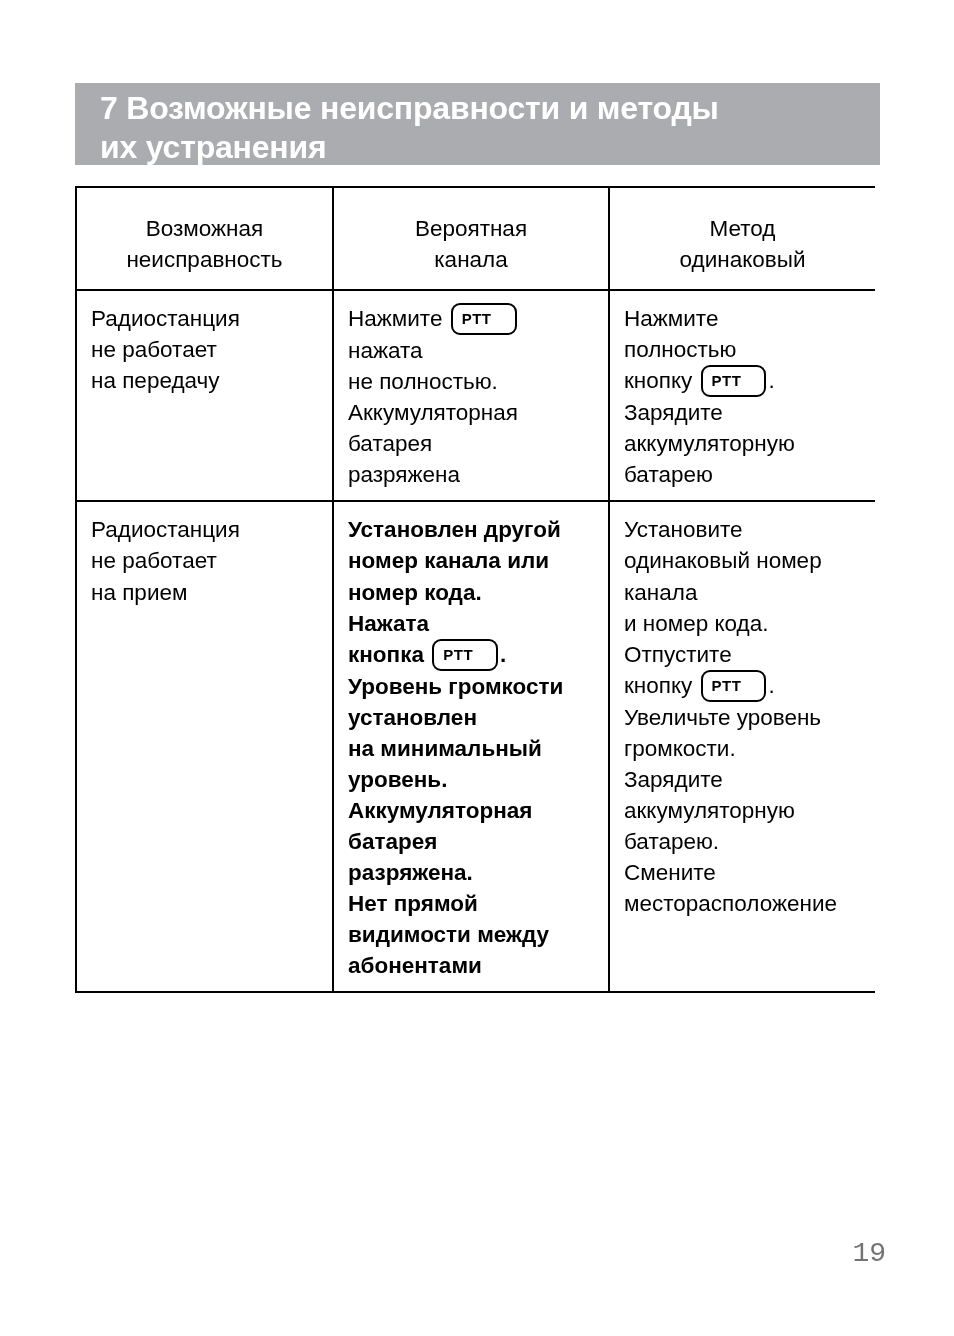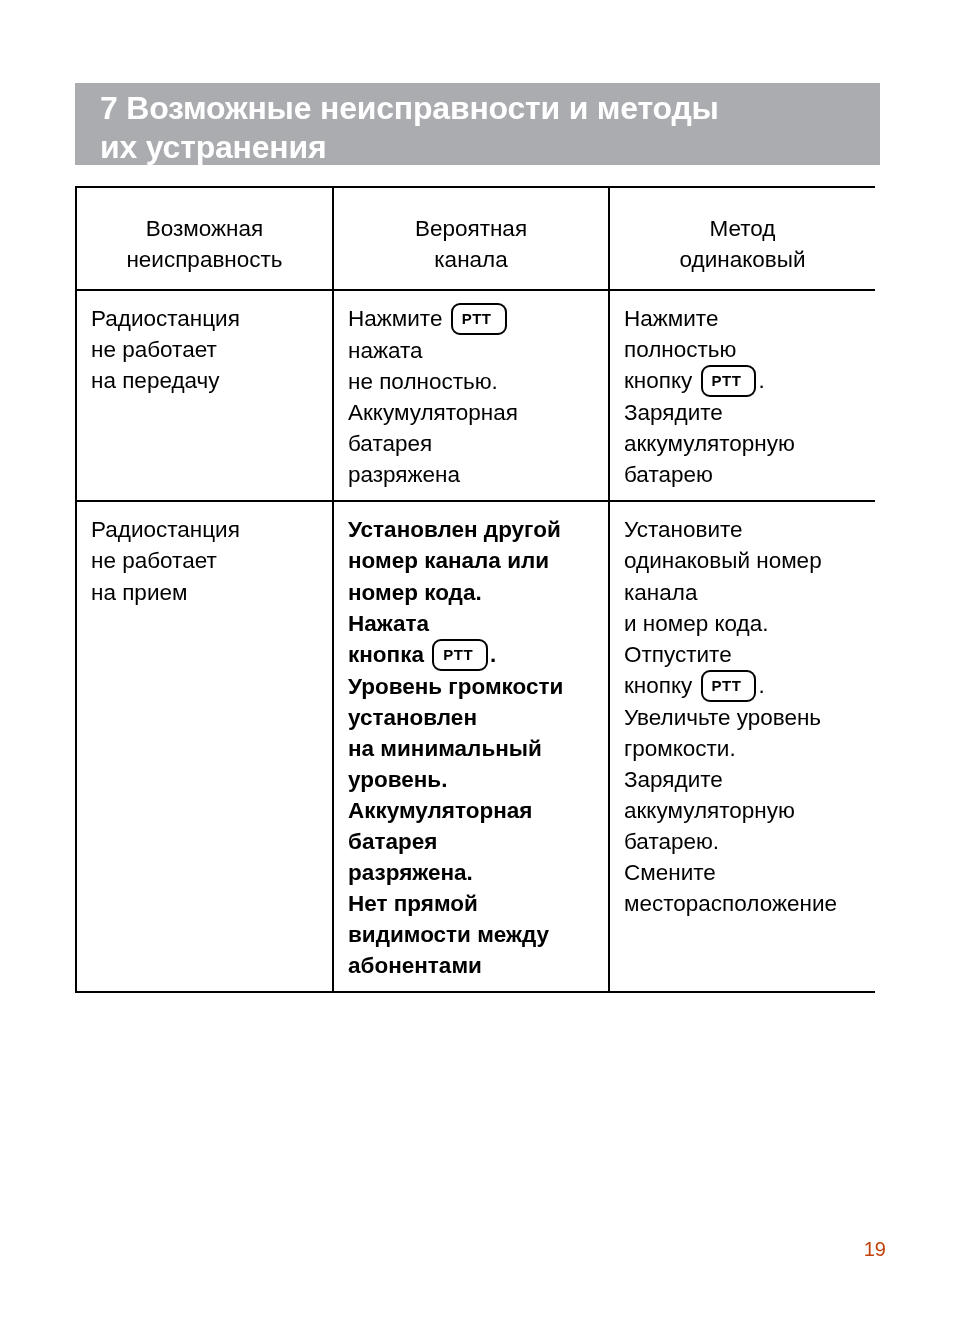--- a/index.html
+++ b/index.html
@@ -75,33 +75,34 @@
 
   
   .ptt {
     display: inline-block;
     border: 2.5px solid #000000;
     border-radius: 9px;
     font-size: 15px;
     font-weight: bold;
     letter-spacing: 0.5px;
     line-height: 1;
-    padding: 6px 13px 7px 9px;
+    padding: 6px 23px 7px 9px;
     vertical-align: 2px;
     margin: 0 2px;
     background: #ffffff;
   }
 
   
   .page-num {
     position: absolute;
     right: 68px;
     top: 1238px;
-    font-size: 20px;
-    color: #c2410c;
+    font-size: 28px;
+    color: #737373;
+    font-family: Liberation Mono, monospace;
   }
 </style>
 </head>
 <body>
 
 <div class="banner">
   <div class="banner-title">7 Возможные неисправности и методы
 их устранения</div>
 </div>
 

